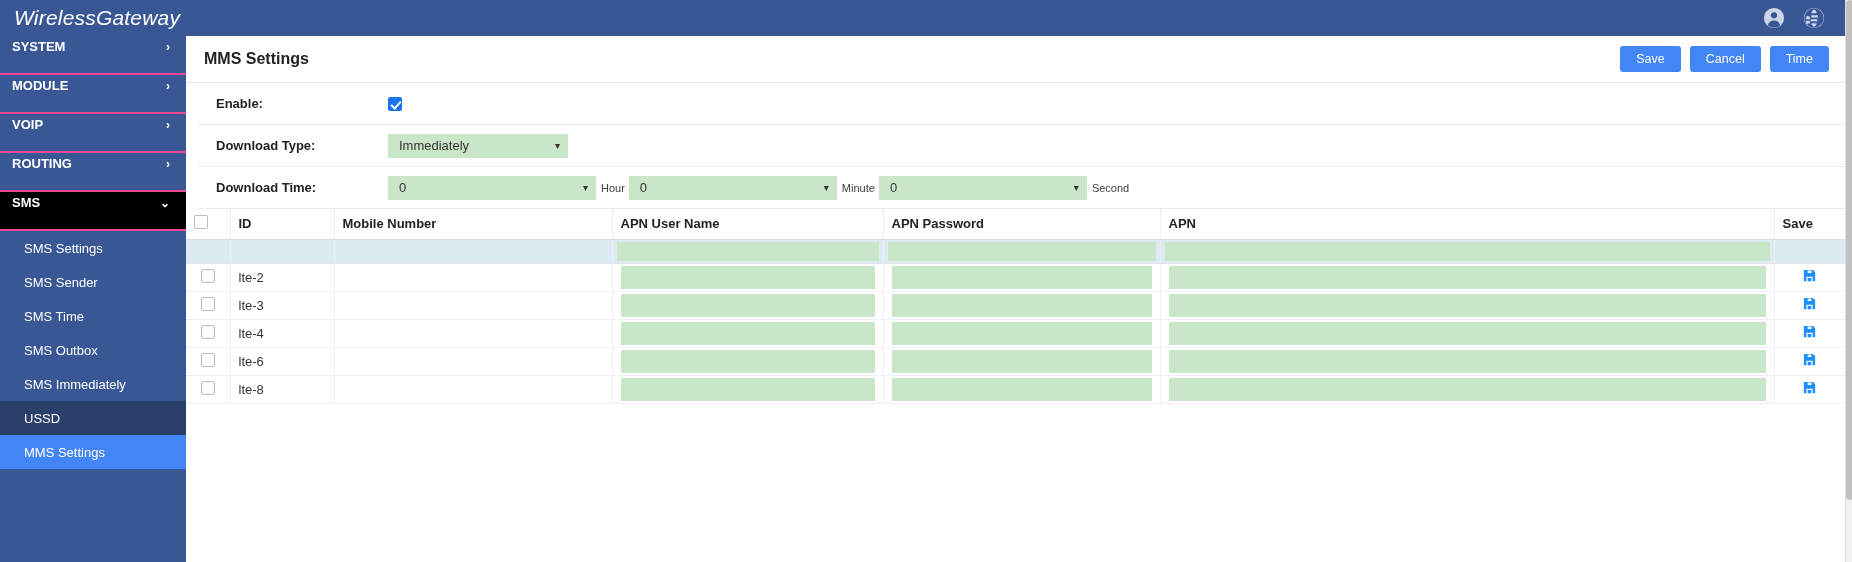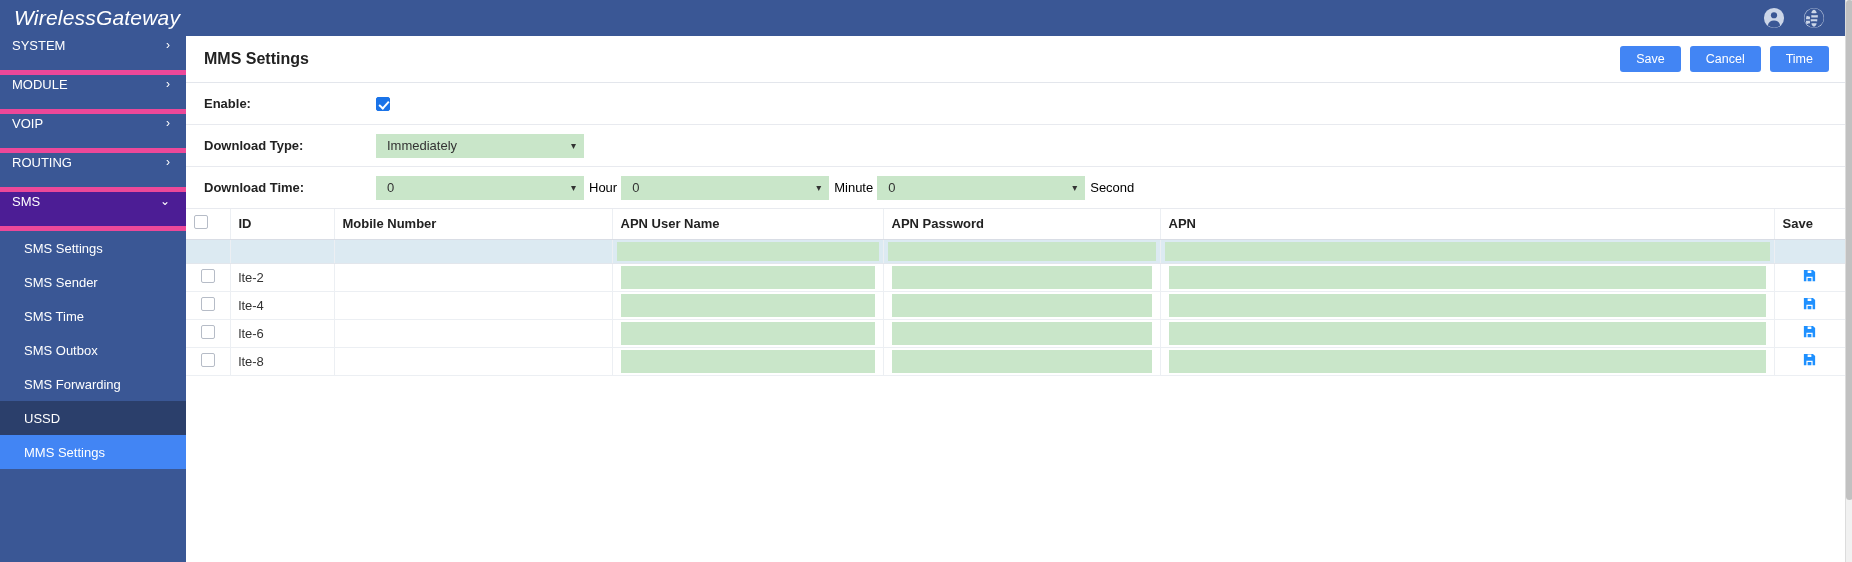--- a/index.html
+++ b/index.html
@@ -58,25 +58,26 @@
     overflow: hidden;
   }
   .nav-group {
     height: 39px;
     display: flex;
     align-items: center;
     justify-content: space-between;
     padding: 0 16px 16px 12px;
     color: #ffffff;
     font-size: 13px;
-    border-bottom: 5px solid #ec4899;
+    border-bottom: 2px solid #ec4899;
     cursor: pointer;
+    font-weight: bold;
   }
   .nav-group.active {
-    background: #4c1d95;
+    background: #000000;
   }
   .nav-group .chev {
     font-size: 12px;
     color: #ffffff;
     line-height: 1;
   }
 
   .nav-sub {
     height: 34px;
     display: flex;
@@ -125,20 +126,21 @@
     min-width: 53px;
   }
 
   
   .form-row {
     display: flex;
     align-items: center;
     height: 42px;
     border-bottom: 1px solid #e8eaef;
     padding-left: 18px;
+    margin-left: 12px;
   }
   .form-label {
     width: 172px;
     font-size: 13px;
     font-weight: bold;
     color: #222222;
     flex: 0 0 auto;
   }
   .chk {
     -webkit-appearance: none;
@@ -182,22 +184,22 @@
   .sel-wrap .caret {
     position: absolute;
     right: 8px; top: 50%;
     transform: translateY(-50%);
     pointer-events: none;
     font-size: 10px;
     color: #333;
     line-height: 1;
   }
   .unit {
-    font-size: 13px;
-    color: #000000;
+    font-size: 11px;
+    color: #404040;
     margin: 0 4px 0 5px;
   }
 
   
   .tbl-wrap {
     width: 1659px;
     overflow: hidden;
   }
   table.grid {
     border-collapse: collapse;
@@ -328,21 +330,21 @@
     <div class="nav-sub">
       <span>SMS Sender</span>
     </div>
     <div class="nav-sub">
       <span>SMS Time</span>
     </div>
     <div class="nav-sub">
       <span>SMS Outbox</span>
     </div>
     <div class="nav-sub">
-      <span>SMS Forwarding</span>
+      <span>SMS Immediately</span>
     </div>
     <div class="nav-sub hover">
       <span>USSD</span>
     </div>
     <div class="nav-sub active">
       <span>MMS Settings</span>
     </div>
   </div>
 
   <div class="content">
@@ -357,21 +359,21 @@
     </div>
 
     <div class="form-row">
       <div class="form-label">Enable:</div>
       <input type="checkbox" class="chk" checked="" style="">
     </div>
 
     <div class="form-row">
       <div class="form-label">Download Type:</div>
       <span class="sel-wrap">
-        <select class="green" style="width:208px;">
+        <select class="green" style="width:180px;">
           <option>Immediately</option>
         </select>
         <span class="caret">▾</span>
       </span>
     </div>
 
     <div class="form-row">
       <div class="form-label">Download Time:</div>
       <span class="sel-wrap">
         <select class="green" style="width:208px;">
@@ -447,26 +449,25 @@
             </td>
             <td class="col-save">
               <span class="save-icon">
                 <svg width="15" height="15" viewBox="0 0 24 24" fill="#1e90ff">
                   <path d="M3 3h14.5L21 6.5V21h-4v-7H7v7H3V3zm6 1v4h6V4H9zm0 12h6v5H9v-5z"></path>
                 </svg>
               </span>
             </td>
           </tr>
 
-
           <tr>
             <td class="col-chk">
               <input type="checkbox" class="chk" style="">
             </td>
-            <td class="col-id">lte-4</td>
+            <td class="col-id">lte-3</td>
             <td class="col-mob"></td>
             <td class="col-usr nopad">
               <span class="cell-box"></span>
             </td>
             <td class="col-pwd nopad">
               <span class="cell-box"></span>
             </td>
             <td class="col-apn nopad">
               <span class="cell-box"></span>
             </td>
@@ -476,65 +477,89 @@
                   <path d="M3 3h14.5L21 6.5V21h-4v-7H7v7H3V3zm6 1v4h6V4H9zm0 12h6v5H9v-5z"></path>
                 </svg>
               </span>
             </td>
           </tr>
 
           <tr>
             <td class="col-chk">
               <input type="checkbox" class="chk" style="">
             </td>
-            <td class="col-id">lte-6</td>
+            <td class="col-id">lte-4</td>
             <td class="col-mob"></td>
             <td class="col-usr nopad">
               <span class="cell-box"></span>
             </td>
             <td class="col-pwd nopad">
               <span class="cell-box"></span>
             </td>
             <td class="col-apn nopad">
               <span class="cell-box"></span>
             </td>
             <td class="col-save">
               <span class="save-icon">
                 <svg width="15" height="15" viewBox="0 0 24 24" fill="#1e90ff">
                   <path d="M3 3h14.5L21 6.5V21h-4v-7H7v7H3V3zm6 1v4h6V4H9zm0 12h6v5H9v-5z"></path>
                 </svg>
               </span>
             </td>
           </tr>
 
-
           <tr>
             <td class="col-chk">
               <input type="checkbox" class="chk" style="">
             </td>
-            <td class="col-id">lte-8</td>
+            <td class="col-id">lte-6</td>
             <td class="col-mob"></td>
             <td class="col-usr nopad">
               <span class="cell-box"></span>
             </td>
             <td class="col-pwd nopad">
               <span class="cell-box"></span>
             </td>
             <td class="col-apn nopad">
               <span class="cell-box"></span>
             </td>
             <td class="col-save">
               <span class="save-icon">
                 <svg width="15" height="15" viewBox="0 0 24 24" fill="#1e90ff">
                   <path d="M3 3h14.5L21 6.5V21h-4v-7H7v7H3V3zm6 1v4h6V4H9zm0 12h6v5H9v-5z"></path>
                 </svg>
               </span>
             </td>
           </tr>
 
+
+          <tr>
+            <td class="col-chk">
+              <input type="checkbox" class="chk" style="">
+            </td>
+            <td class="col-id">lte-8</td>
+            <td class="col-mob"></td>
+            <td class="col-usr nopad">
+              <span class="cell-box"></span>
+            </td>
+            <td class="col-pwd nopad">
+              <span class="cell-box"></span>
+            </td>
+            <td class="col-apn nopad">
+              <span class="cell-box"></span>
+            </td>
+            <td class="col-save">
+              <span class="save-icon">
+                <svg width="15" height="15" viewBox="0 0 24 24" fill="#1e90ff">
+                  <path d="M3 3h14.5L21 6.5V21h-4v-7H7v7H3V3zm6 1v4h6V4H9zm0 12h6v5H9v-5z"></path>
+                </svg>
+              </span>
+            </td>
+          </tr>
+
         </tbody>
       </table>
     </div>
   </div>
 
   <div class="vscroll">
     <div class="thumb"></div>
   </div>
 
 </div>

